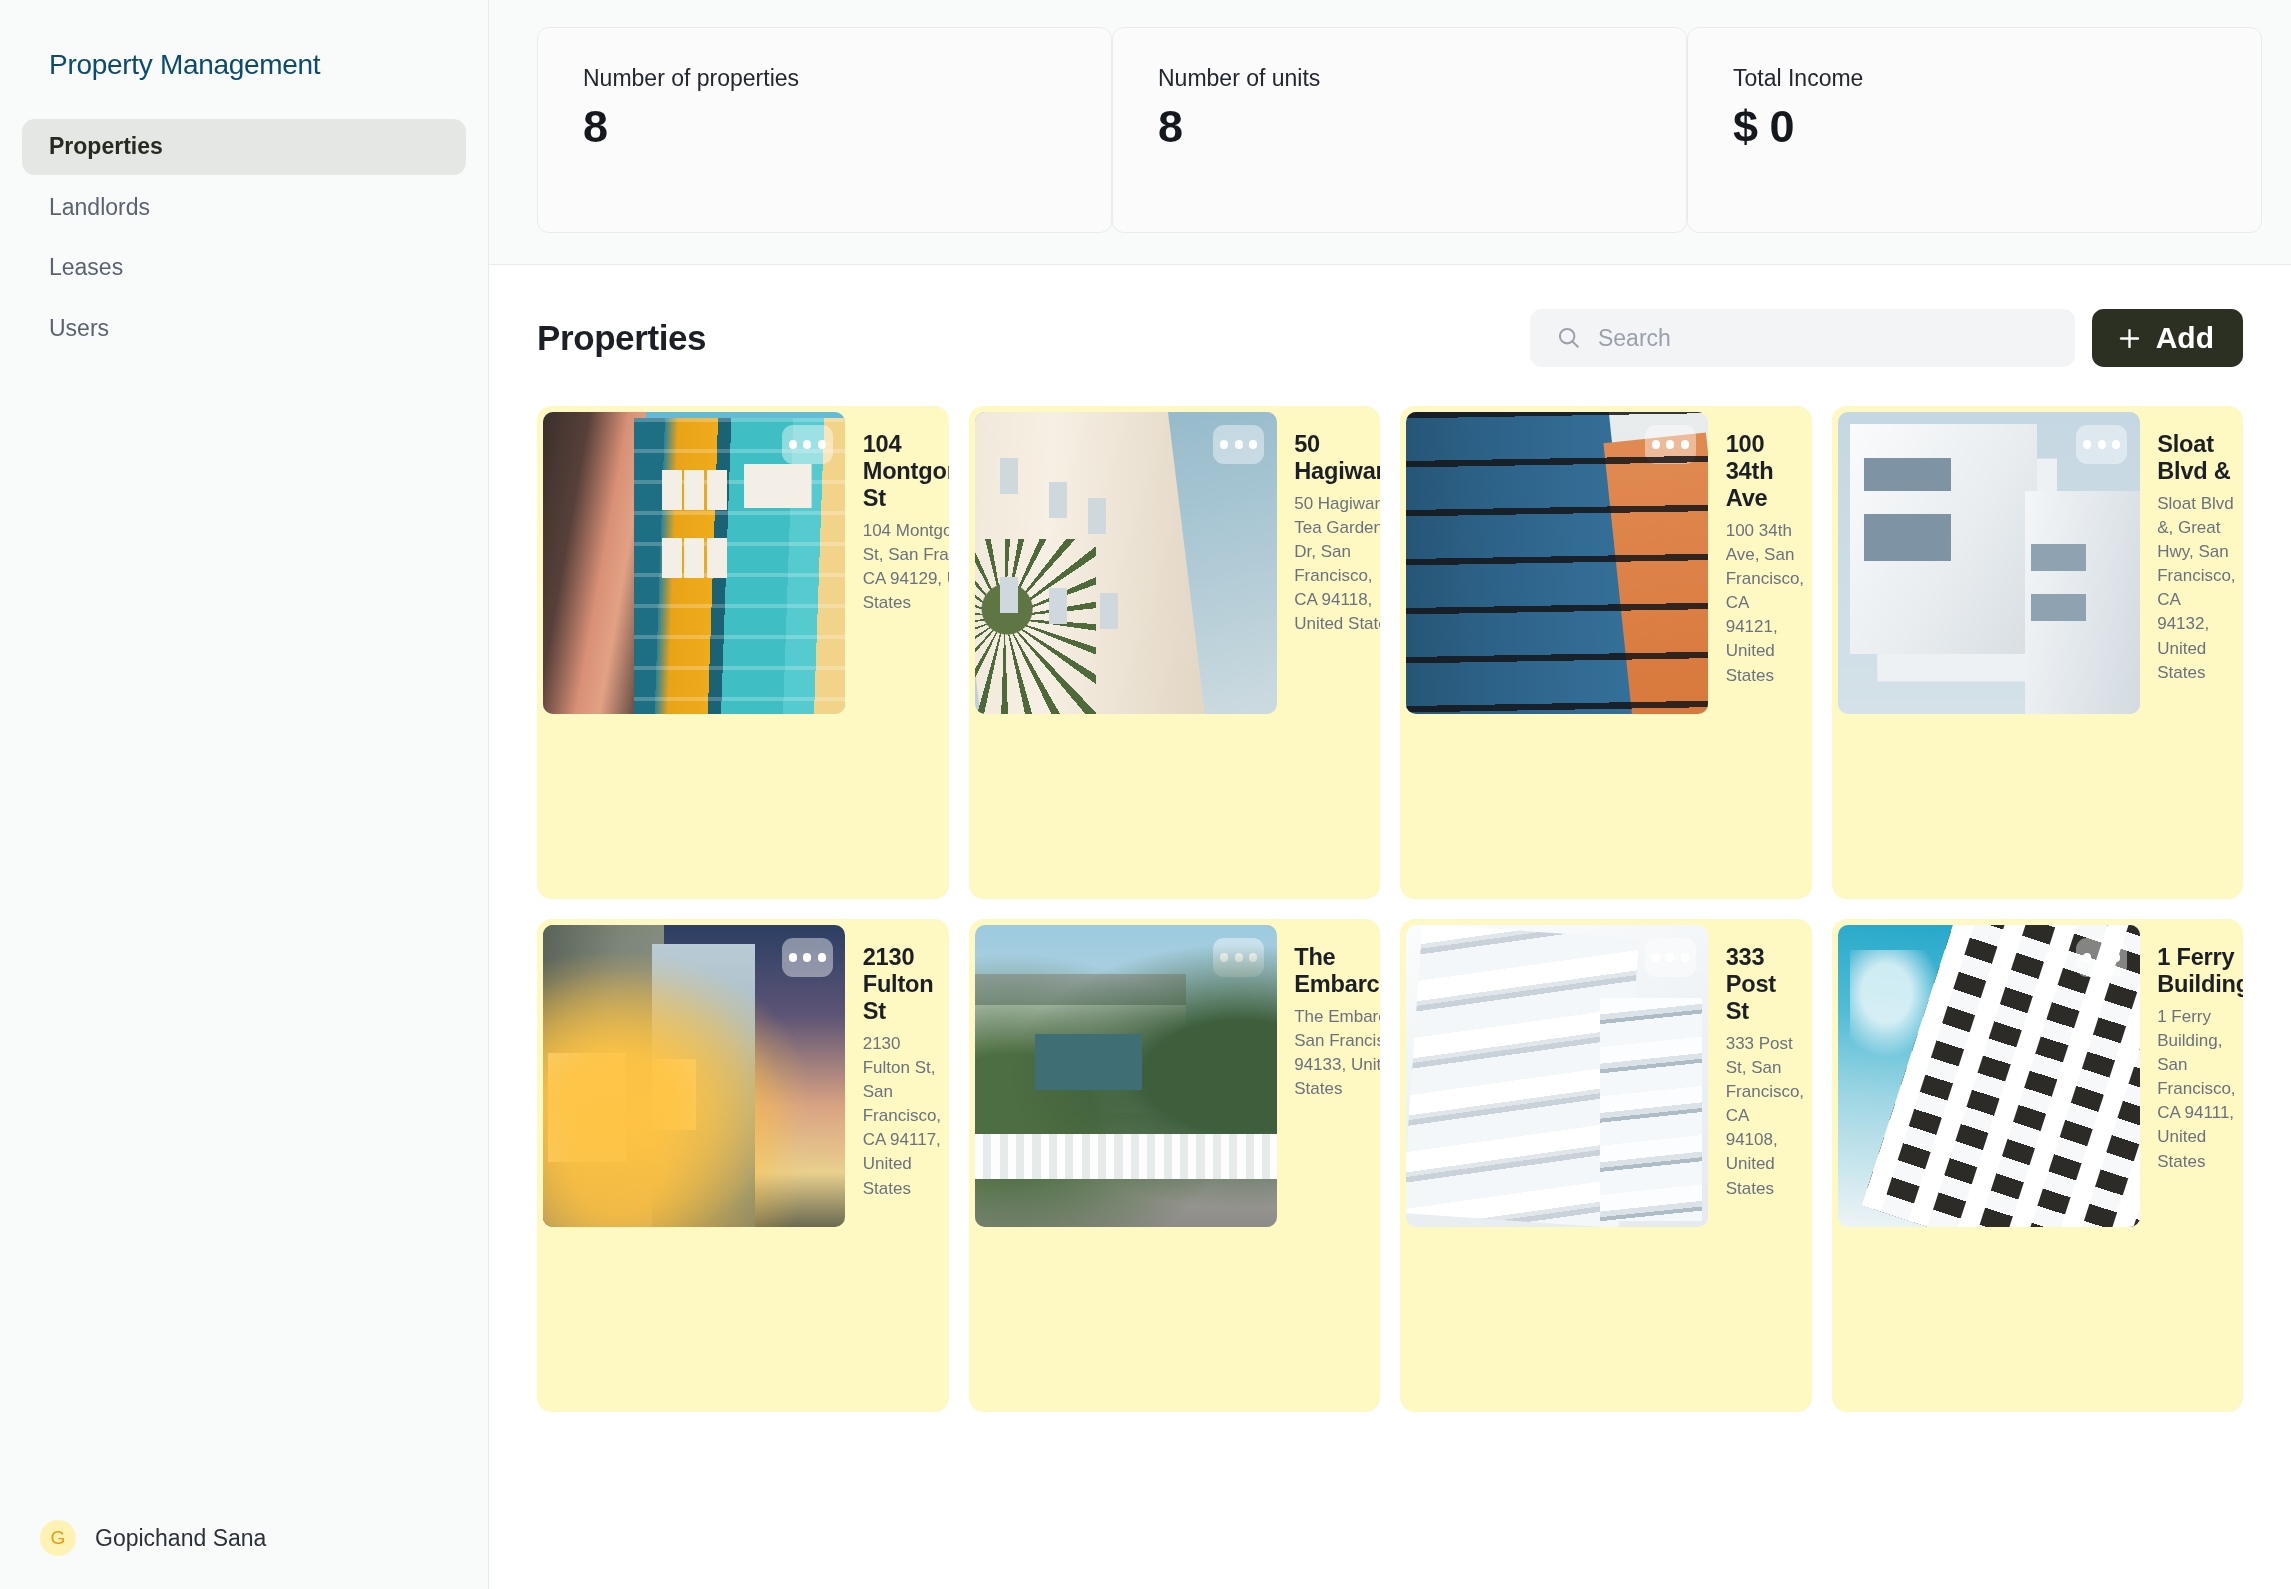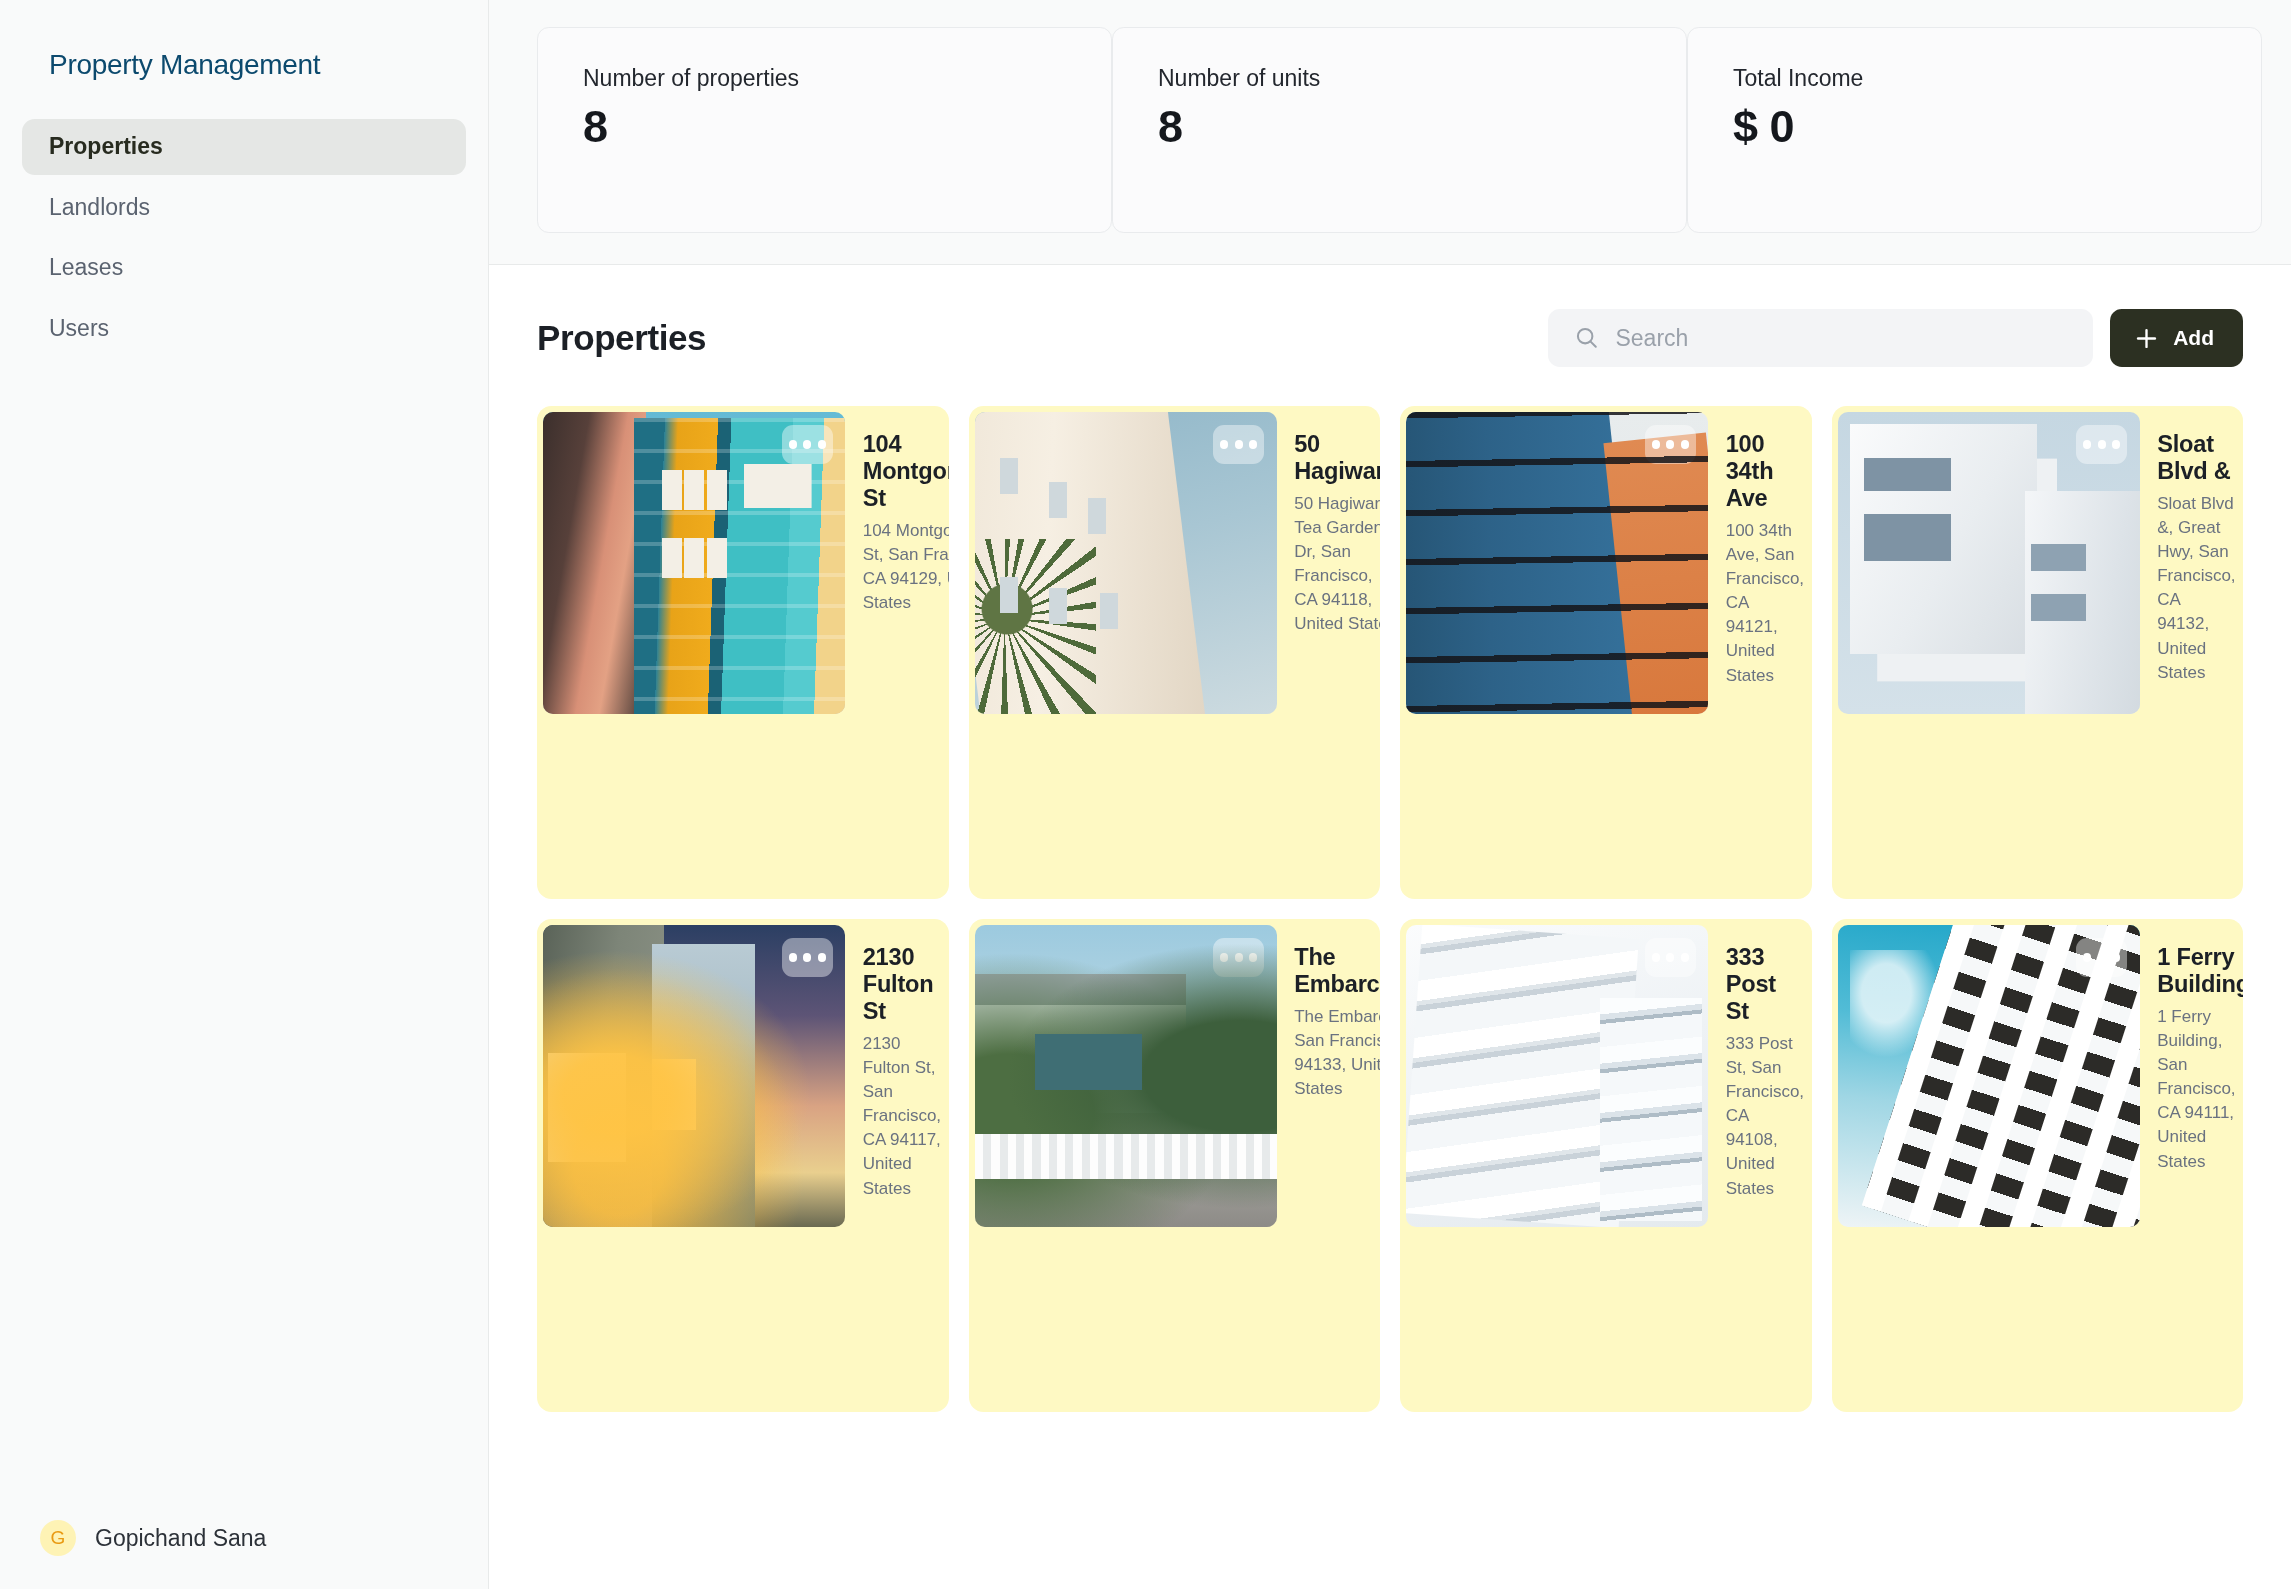--- a/index.html
+++ b/index.html
@@ -90,21 +90,21 @@
     font-family:"Liberation Sans", sans-serif;
     font-size:23px; color:#3a4048; width:100%;
   }
   .search-input::placeholder { color:#9aa1aa; }
   .add-btn {
     height:58px; background:#2c3022; color:#ffffff;
     border:none; border-radius:11.8px;
     display:flex; align-items:center; gap:12.7px;
     padding:0 29px 0 23.6px;
     font-family:"Liberation Sans", sans-serif;
-    font-size:21px; font-weight:bold; cursor:pointer;
+    font-size:30px; font-weight:bold; cursor:pointer;
     white-space:nowrap;
   }
 
   .grid {
     display:grid;
     grid-template-columns:repeat(4, 1fr);
     gap:20px;
     align-content:start;
   }
   .prop-card {

